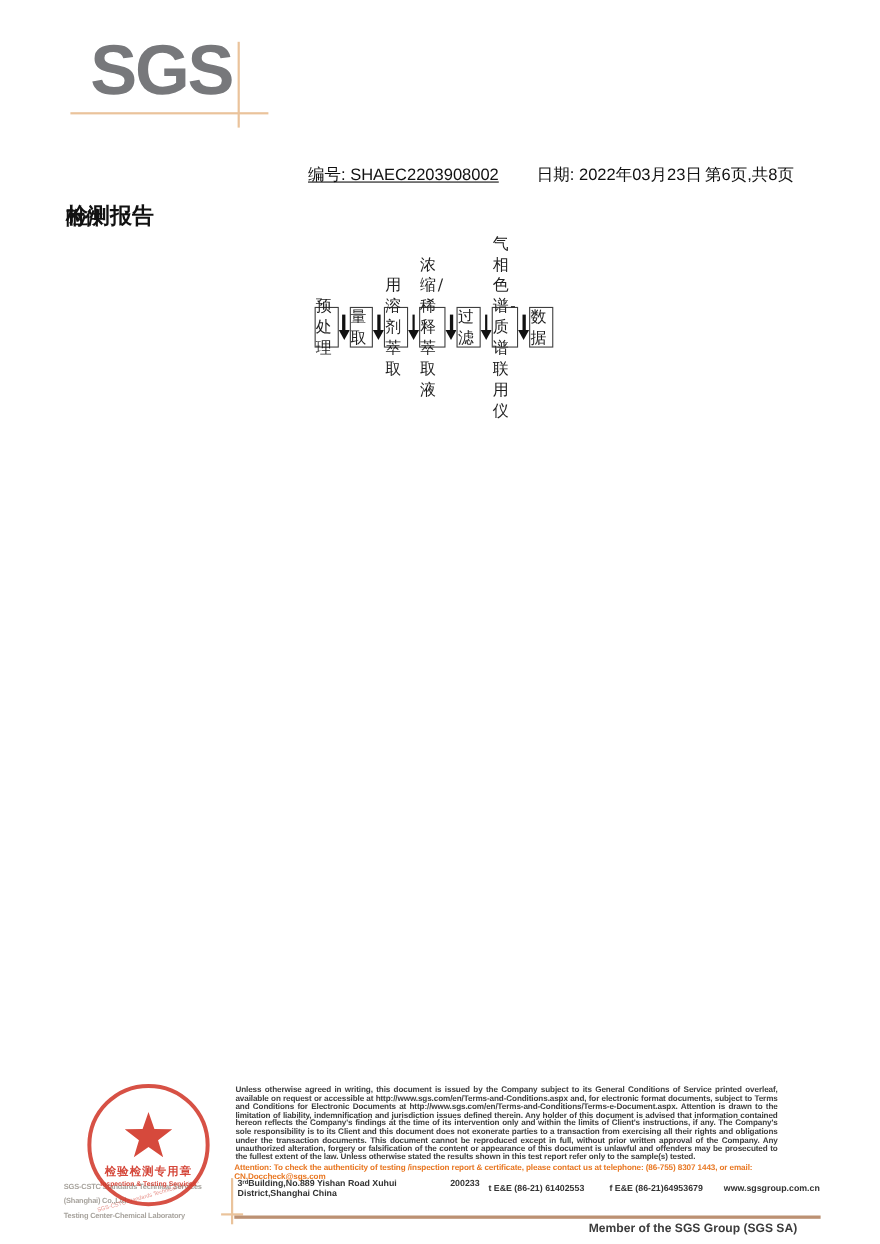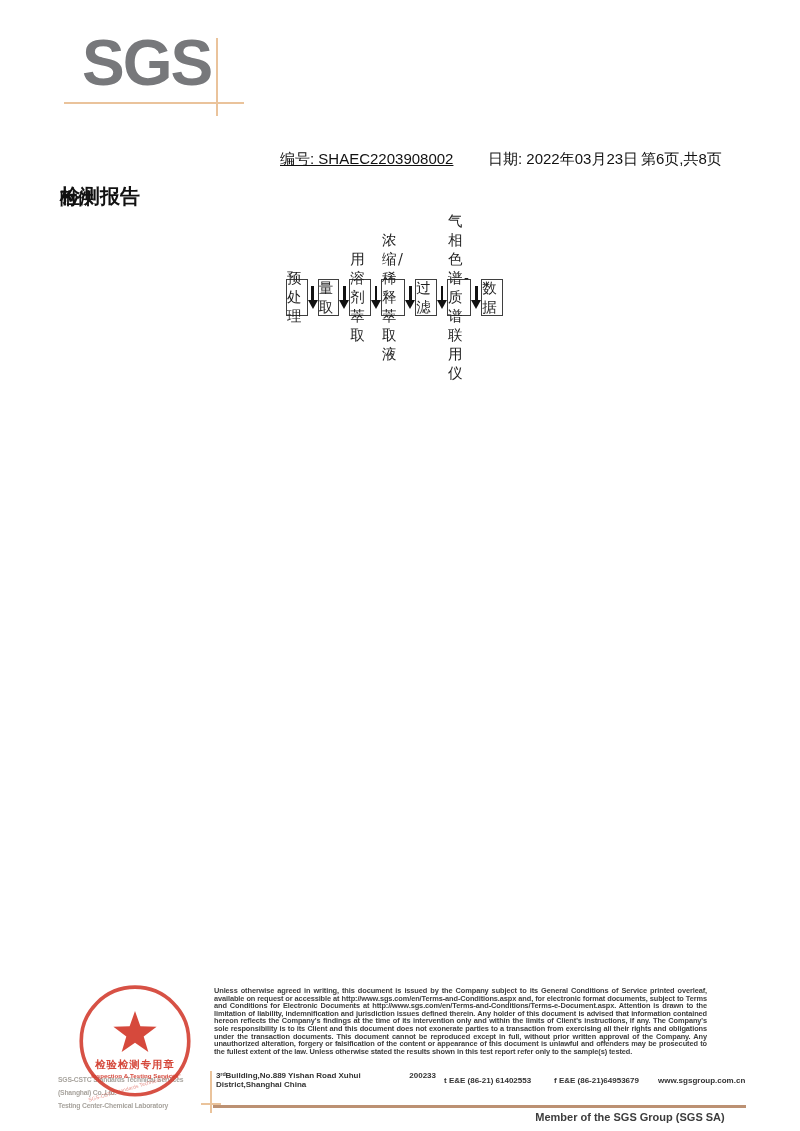--- a/index.html
+++ b/index.html
@@ -116,20 +116,21 @@
     <text font-size="10" font-weight="bold" fill="#d2392b" opacity="0.9" letter-spacing="1">
       <textPath href="#arcPath" startOffset="46">通标标准技术服务(上海)有限公司</textPath>
     </text>
     <polygon opacity="0.92" fill="#d2392b" points="60,28 65.2,42.9 80.9,43.2 68.4,52.7 72.9,67.8 60,58.8 47.1,67.8 51.6,52.7 39.1,43.2 54.8,42.9"></polygon>
     <text x="60" y="83" text-anchor="middle" font-size="10" font-weight="bold" fill="#d2392b" opacity="0.92" letter-spacing="1">检验检测专用章</text>
     <text x="60" y="93" text-anchor="middle" font-size="6" font-weight="bold" fill="#d2392b" opacity="0.9">Inspection &amp; Testing Services</text>
     <text x="60" y="103" text-anchor="middle" font-size="5" fill="#d2392b" opacity="0.55" transform="rotate(-16 60 103)">SGS-CSTC Standards Technical Services</text>
   </svg>
 
   <div class="legal">Unless otherwise agreed in writing, this document is issued by the Company subject to its General Conditions of Service printed overleaf, available on request or accessible at http://www.sgs.com/en/Terms-and-Conditions.aspx and, for electronic format documents, subject to Terms and Conditions for Electronic Documents at http://www.sgs.com/en/Terms-and-Conditions/Terms-e-Document.aspx. Attention is drawn to the limitation of liability, indemnification and jurisdiction issues defined therein. Any holder of this document is advised that information contained hereon reflects the Company's findings at the time of its intervention only and within the limits of Client's instructions, if any. The Company's sole responsibility is to its Client and this document does not exonerate parties to a transaction from exercising all their rights and obligations under the transaction documents. This document cannot be reproduced except in full, without prior written approval of the Company. Any unauthorized alteration, forgery or falsification of the content or appearance of this document is unlawful and offenders may be prosecuted to the fullest extent of the law. Unless otherwise stated the results shown in this test report refer only to the sample(s) tested.</div>
+  <div class="attention">Attention: To check the authenticity of testing /inspection report &amp; certificate, please contact us at telephone: (86-755) 8307 1443, or email: CN.Doccheck@sgs.com</div>
 
   <div class="addr-vline"></div>
   <div class="addr-hline-tan"></div>
   <div class="addr-block">
     <div class="addr-row">
       <div class="addr-col1">
         <span>3ʳᵈBuilding,No.889 Yishan Road Xuhui District,Shanghai China</span>
         <span>200233</span>
       </div>
       <span class="addr-tel">t E&amp;E (86-21) 61402553</span>

